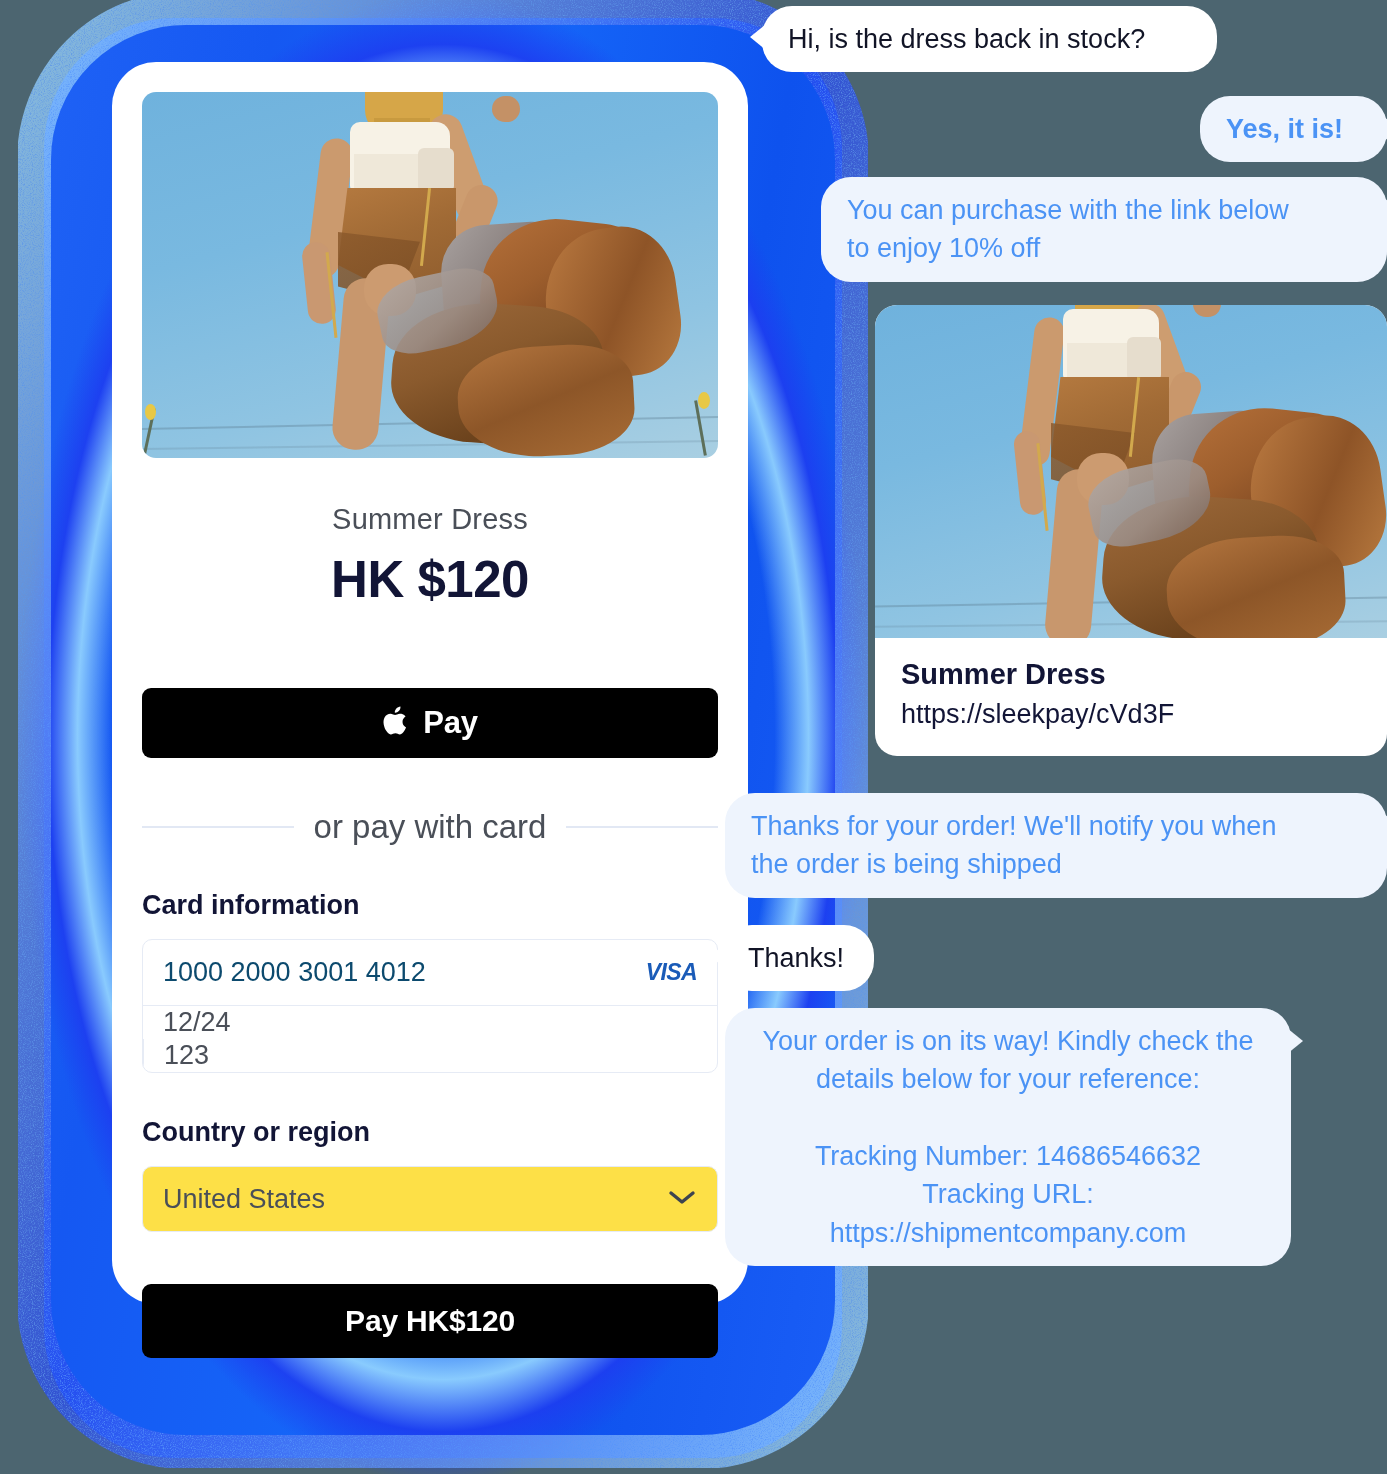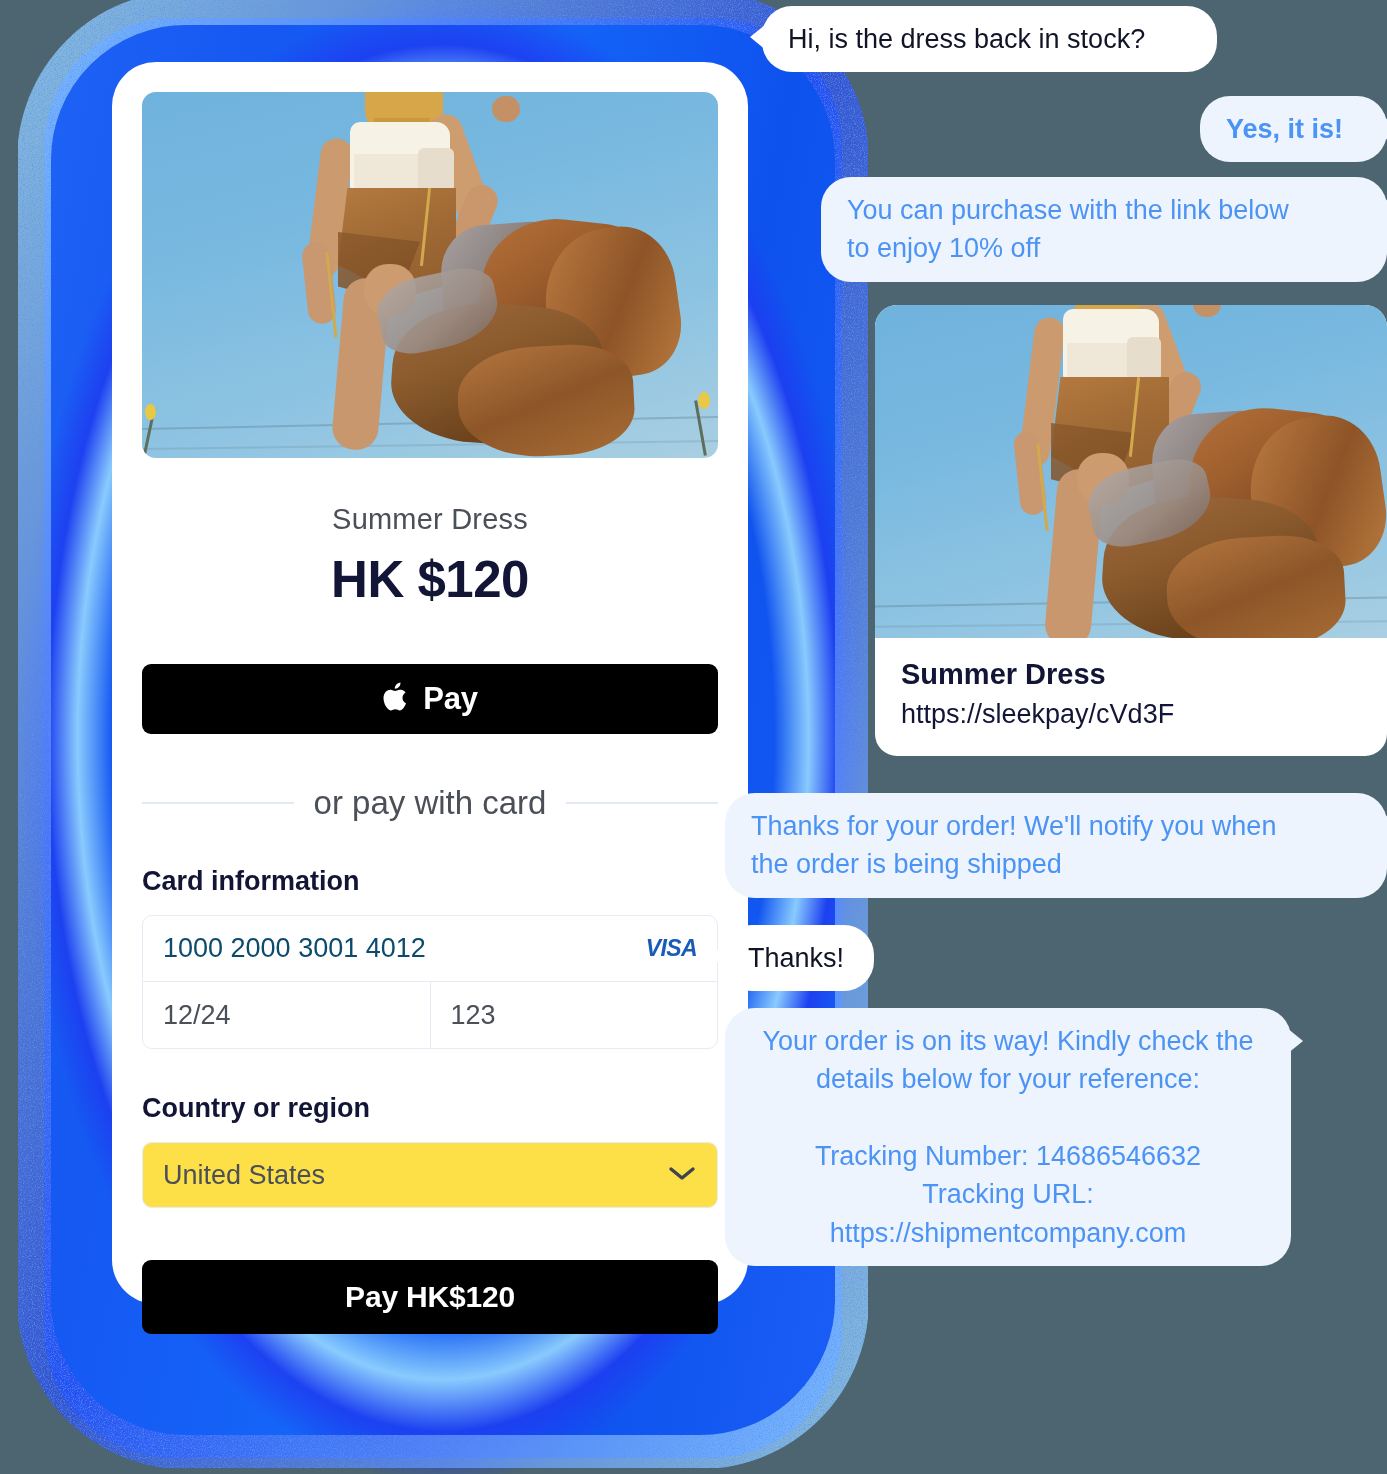--- a/index.html
+++ b/index.html
@@ -65,21 +65,21 @@
   }
   .product-price {
     text-align: center;
     font-size: 51px;
     font-weight: bold;
     color: #121536;
     margin-top: 14px;
     letter-spacing: -.5px;
   }
   .applepay-btn {
-    margin-top: 55px;
+    margin-top: 79px;
     height: 70px;
     background: #000;
     border-radius: 9px;
     display: flex; align-items: center; justify-content: center;
     gap: 13px;
     cursor: pointer;
   }
   .applepay-btn .apple-mark { display:block; }
   .applepay-btn .pay-label {
     color: #fff; font-size: 31px; font-weight: bold; letter-spacing: -.3px;
@@ -106,21 +106,21 @@
     height: 66px;
     display: flex; align-items: center;
     padding: 0 20px;
     border-bottom: 1.6px solid #e6ebf5;
   }
   .card-number-row .val { font-size: 27px; color: #0c4a6e; flex: 1; }
   .visa-mark {
     font-size: 23px; font-weight: 900; font-style: italic;
     color: #1a5bb8; letter-spacing: -.6px;
   }
-  .card-second-row { height: 66px; display: flex; }
+  .card-second-row { height: 66px; display: flex; flex-direction: column; }
   .card-second-row .half {
     flex: 1; display: flex; align-items: center; padding: 0 20px;
     font-size: 27px; color: #4a4f58;
   }
   .card-second-row .half + .half { border-left: 1.6px solid #e6ebf5; }
 
   .select-box {
     margin-top: 18px;
     height: 66px;
     border: 1.6px solid #e6ebf5;

